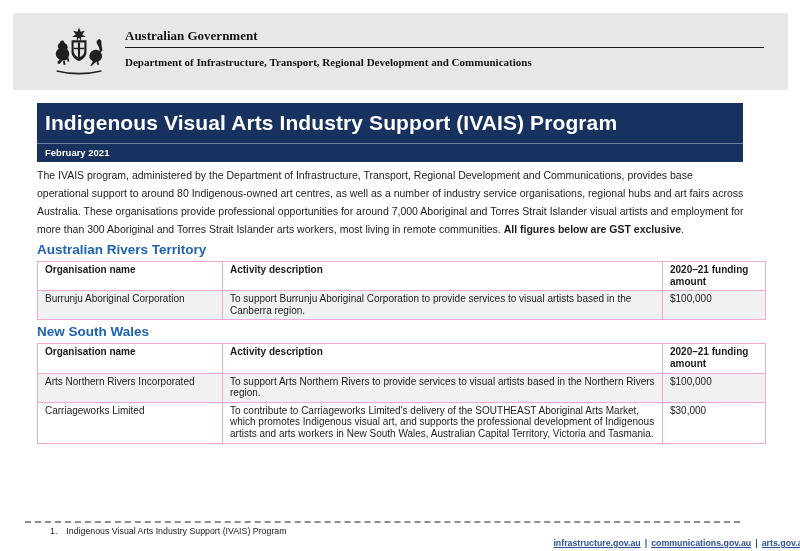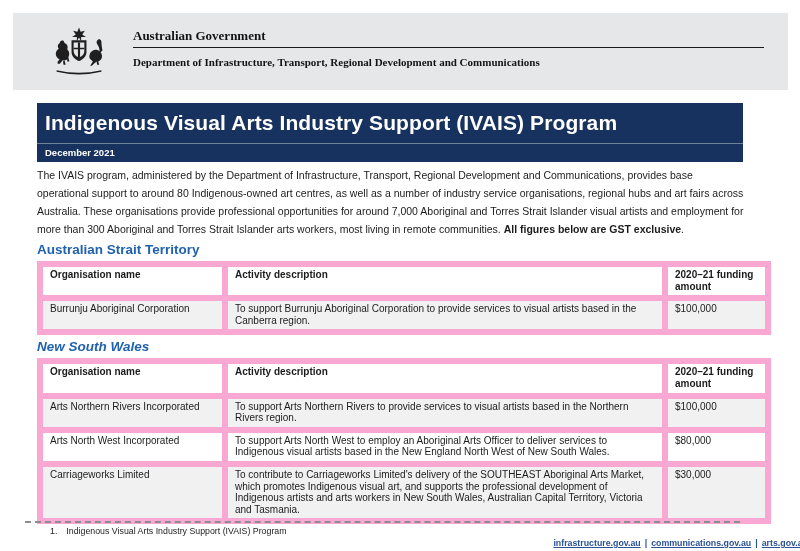--- a/index.html
+++ b/index.html
@@ -6,21 +6,21 @@
   body{
     width:800px;height:551px;position:relative;overflow:hidden;
     background:#ffffff;color:#1b1b1b;
     font-family:"Liberation Sans", sans-serif;
     -webkit-font-smoothing:antialiased;
   }
   
   .header-band{
     position:absolute;left:13px;top:13px;width:775px;height:77px;
     background:var(--band,#e6e7e9);
-    display:flex;align-items:flex-start;gap:8px;
+    display:flex;align-items:flex-start;
   }
   .crest{margin:13px 0 0 34px;flex:0 0 auto;}
   .gov-block{
     flex:1 1 auto;margin:15px 24px 0 14px;
     font-family:"Liberation Serif", serif;color:#141414;
   }
   .gov-title{font-size:13px;font-weight:bold;padding-bottom:3px;border-bottom:1.6px solid #1a1a1a;}
   .dept{font-size:11px;font-weight:bold;margin-top:8px;line-height:13px;}
   .office{font-size:10.5px;margin-top:2px;line-height:12px;}
 
@@ -37,29 +37,29 @@
   .intro{margin:0;width:707px;font-size:10.5px;line-height:18px;}
   .intro b{font-weight:bold;}
   h1.section-title{
     margin:7px 0 0;color:var(--blue,#2062ae);
     font-size:17.5px;line-height:20px;font-weight:bold;letter-spacing:0;
   }
   h2.region-heading{
     margin:4px 0 3px;color:var(--blue,#2062ae);
     font-size:13.5px;line-height:16px;font-weight:bold;
   }
-  section.region + section.region h2.region-heading{font-style:italic;}
+  section.region + section.region h2.region-heading{}
 
   table.funding{
     width:728px;border-collapse:collapse;table-layout:fixed;
     font-size:10px;line-height:11.6px;
   }
   .c-org{width:185px;}.c-desc{width:440px;}.c-amt{width:103px;}
   table.funding th, table.funding td{
-    border:6px solid #f9a8d4;vertical-align:top;text-align:left;
+    border:1px solid #f9a8d4;vertical-align:top;text-align:left;
     padding:2px 7px 3px;
   }
   table.funding th{font-weight:bold;}
   table.funding th.amount, table.funding td.amount{text-align:left;}
   table.funding tbody tr:nth-child(odd){background:var(--stripe,#f1f1f2);}
 
   
   .footer-rule{position:absolute;left:25px;top:521px;width:715px;height:0;border-top:2px dashed #8d8d8d;}
   .footnote{position:absolute;left:50px;top:526px;font-size:8.8px;color:#1b1b1b;}
   .footnote .num{margin-right:9px;}
@@ -95,30 +95,30 @@
       </g>
     </svg>
     <div class="gov-block">
       <div class="gov-title">Australian Government</div>
       <div class="dept">Department of Infrastructure, Transport, Regional Development and Communications</div>
     </div>
   </div>
 
   <div class="banner">
     <div class="banner-title">Indigenous Visual Arts Industry Support (IVAIS) Program</div>
-    <div class="banner-date">December 2021</div>
+    <div class="banner-date">February 2021</div>
   </div>
 
   <div class="content">
     <p class="intro"><span>The IVAIS program, administered by the Department of Infrastructure, Transport, Regional Development and Communications, provides base operational support to around 80 Indigenous-owned art centres, as well as a number of industry service organisations, regional hubs and art fairs across Australia. These organisations provide professional opportunities for around 7,000 Aboriginal and Torres Strait Islander visual artists and employment for more than 300 Aboriginal and Torres Strait Islander arts workers, most living in remote communities. </span><b>All figures below are GST exclusive</b><span>.</span></p>
 
 
     <div id="regions">
   <section class="region">
-    <h2 class="region-heading">Australian Strait Territory</h2>
+    <h2 class="region-heading">Australian Rivers Territory</h2>
     <table class="funding">
       <colgroup>
               <col class="c-org">
               <col class="c-desc">
               <col class="c-amt">
             </colgroup>
       <thead>
         <tr>
           <th>Organisation name</th>
           <th>Activity description</th>
@@ -150,25 +150,20 @@
           <th class="amount">2020–21 funding amount</th>
         </tr>
       </thead>
       <tbody>
               <tr>
                 <td>Arts Northern Rivers Incorporated</td>
                 <td>To support Arts Northern Rivers to provide services to visual artists based in the Northern Rivers region.</td>
                 <td class="amount">$100,000</td>
               </tr>
               <tr>
-                <td>Arts North West Incorporated</td>
-                <td>To support Arts North West to employ an Aboriginal Arts Officer to deliver services to Indigenous visual artists based in the New England North West of New South Wales.</td>
-                <td class="amount">$80,000</td>
-              </tr>
-              <tr>
                 <td>Carriageworks Limited</td>
                 <td>To contribute to Carriageworks Limited's delivery of the SOUTHEAST Aboriginal Arts Market, which promotes Indigenous visual art, and supports the professional development of Indigenous artists and arts workers in New South Wales, Australian Capital Territory, Victoria and Tasmania.</td>
                 <td class="amount">$30,000</td>
               </tr>
             </tbody>
     </table>
   </section>
 </div>
   </div>
 

